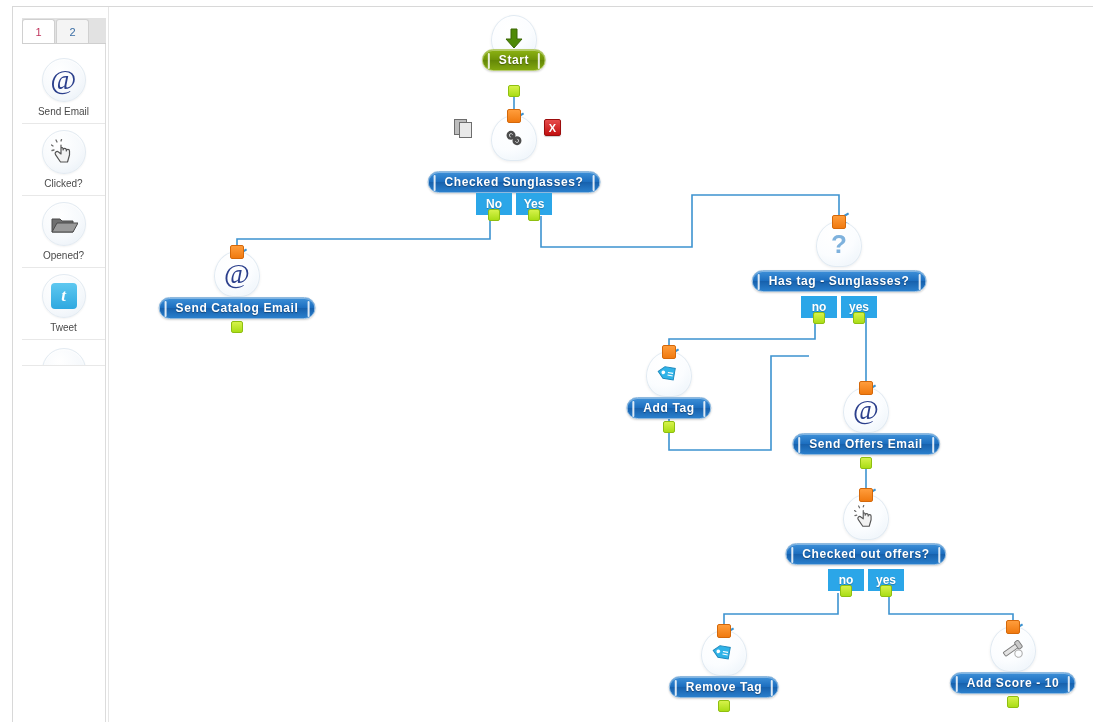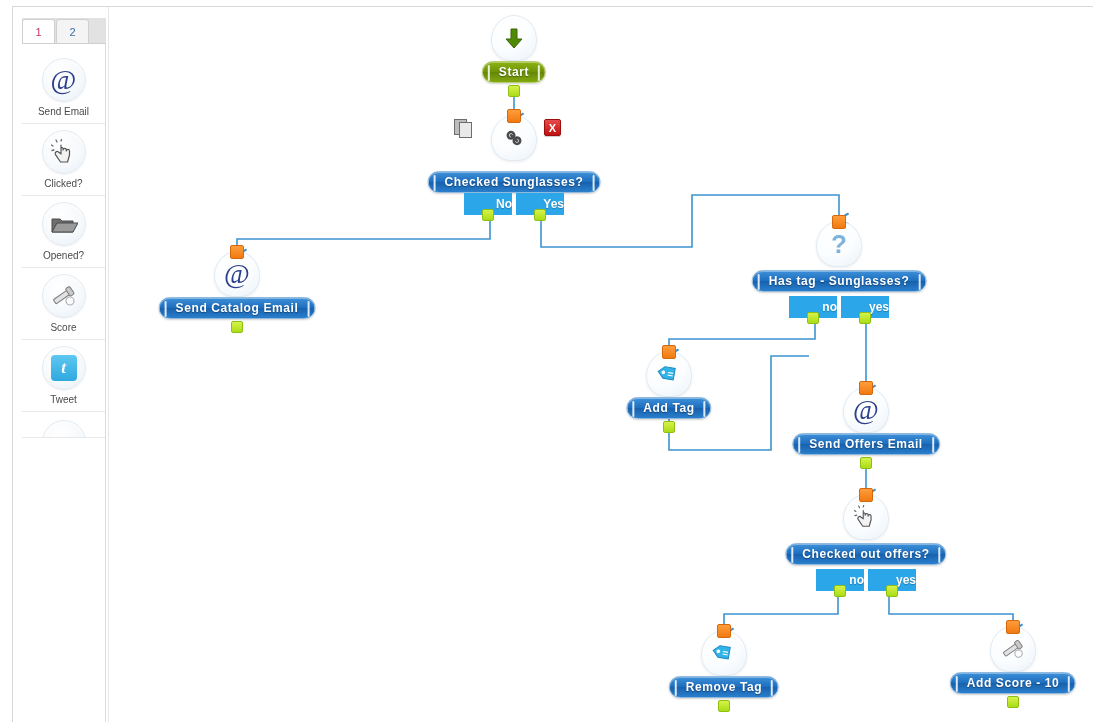--- a/index.html
+++ b/index.html
@@ -201,26 +201,26 @@
 
   
   .branches {
     position: absolute;
     left: 50%;
     transform: translateX(-50%);
     display: flex;
     gap: 4px;
   }
   .branch {
-    width: 48px; height: 22px;
+    width: 36px; height: 22px;
     background: #2ba6e8;
     color: #ffffff;
     font-size: 12px;
     font-weight: bold;
-    display: flex; align-items: center; justify-content: flex-end;
+    display: flex; align-items: center; justify-content: center;
     position: relative;
     text-shadow: 0 1px 1px rgba(0,0,0,0.25);
   }
   .branch .conn-out { bottom: -6px; }
 
   
   .del-btn {
     position: absolute;
     width: 17px; height: 17px;
     background: linear-gradient(#e64b4b, #c21010);
@@ -297,32 +297,20 @@
         <div class="pal-icon">
           <svg width="28" height="24" viewBox="0 0 28 24">
             <path d="M2 20 V7 h8 l2 2 h11 v11 z" fill="#6f6f6f" stroke="#4a4a4a"></path>
             <path d="M2 20 l5-9 h21 l-5 9 z" fill="#9a9a9a" stroke="#4a4a4a"></path>
           </svg>
         </div>
         <div class="pal-label">Opened?</div>
       </div>
 
 
-      <div class="pal-item">
-        <div class="pal-icon">
-          <svg width="26" height="26" viewBox="0 0 26 26">
-            <g transform="rotate(-35 13 13)">
-              <rect x="2" y="10" width="17" height="5" rx="1" fill="#e2e2e2" stroke="#7a7a7a"></rect>
-              <rect x="18" y="8" width="5" height="9" rx="1.5" fill="#c9c9c9" stroke="#7a7a7a"></rect>
-            </g>
-            <circle cx="19" cy="18" r="4" fill="none" stroke="#b0b0b0" stroke-width="1.2"></circle>
-          </svg>
-        </div>
-        <div class="pal-label">Score</div>
-      </div>
 
 
       <div class="pal-item">
         <div class="pal-icon">
           <div class="tw-box">t</div>
         </div>
         <div class="pal-label">Tweet</div>
       </div>
 
       <div class="pal-item partial">
@@ -361,21 +349,21 @@
         <path d="M780 586 V607 H904 V623" marker-end="url(#arw)"></path>
       </g>
     </svg>
 
     <div class="node" style="left:382px; top:8px; width:46px;">
       <div class="node-bubble">
         <svg width="24" height="24" viewBox="0 0 24 24">
           <path d="M9 3 h6 v10 h5 l-8 9 -8-9 h5 z" fill="#4f8a07" stroke="#3a6705"></path>
         </svg>
       </div>
-      <div class="pill start" style="top:46px;">
+      <div class="pill start" style="top:34px;">
         <span>Start</span>
       </div>
       <div class="conn-out" style="top:70px;"></div>
     </div>
 
     <div class="node" style="left:382px; top:108px; width:46px;">
       <div class="conn-in"></div>
       <div class="node-bubble">
         <svg width="24" height="24" viewBox="0 0 24 24">
           <g transform="rotate(42 12 12)" fill="none" stroke="#4c4c4c" stroke-width="2.6" stroke-linecap="round">

